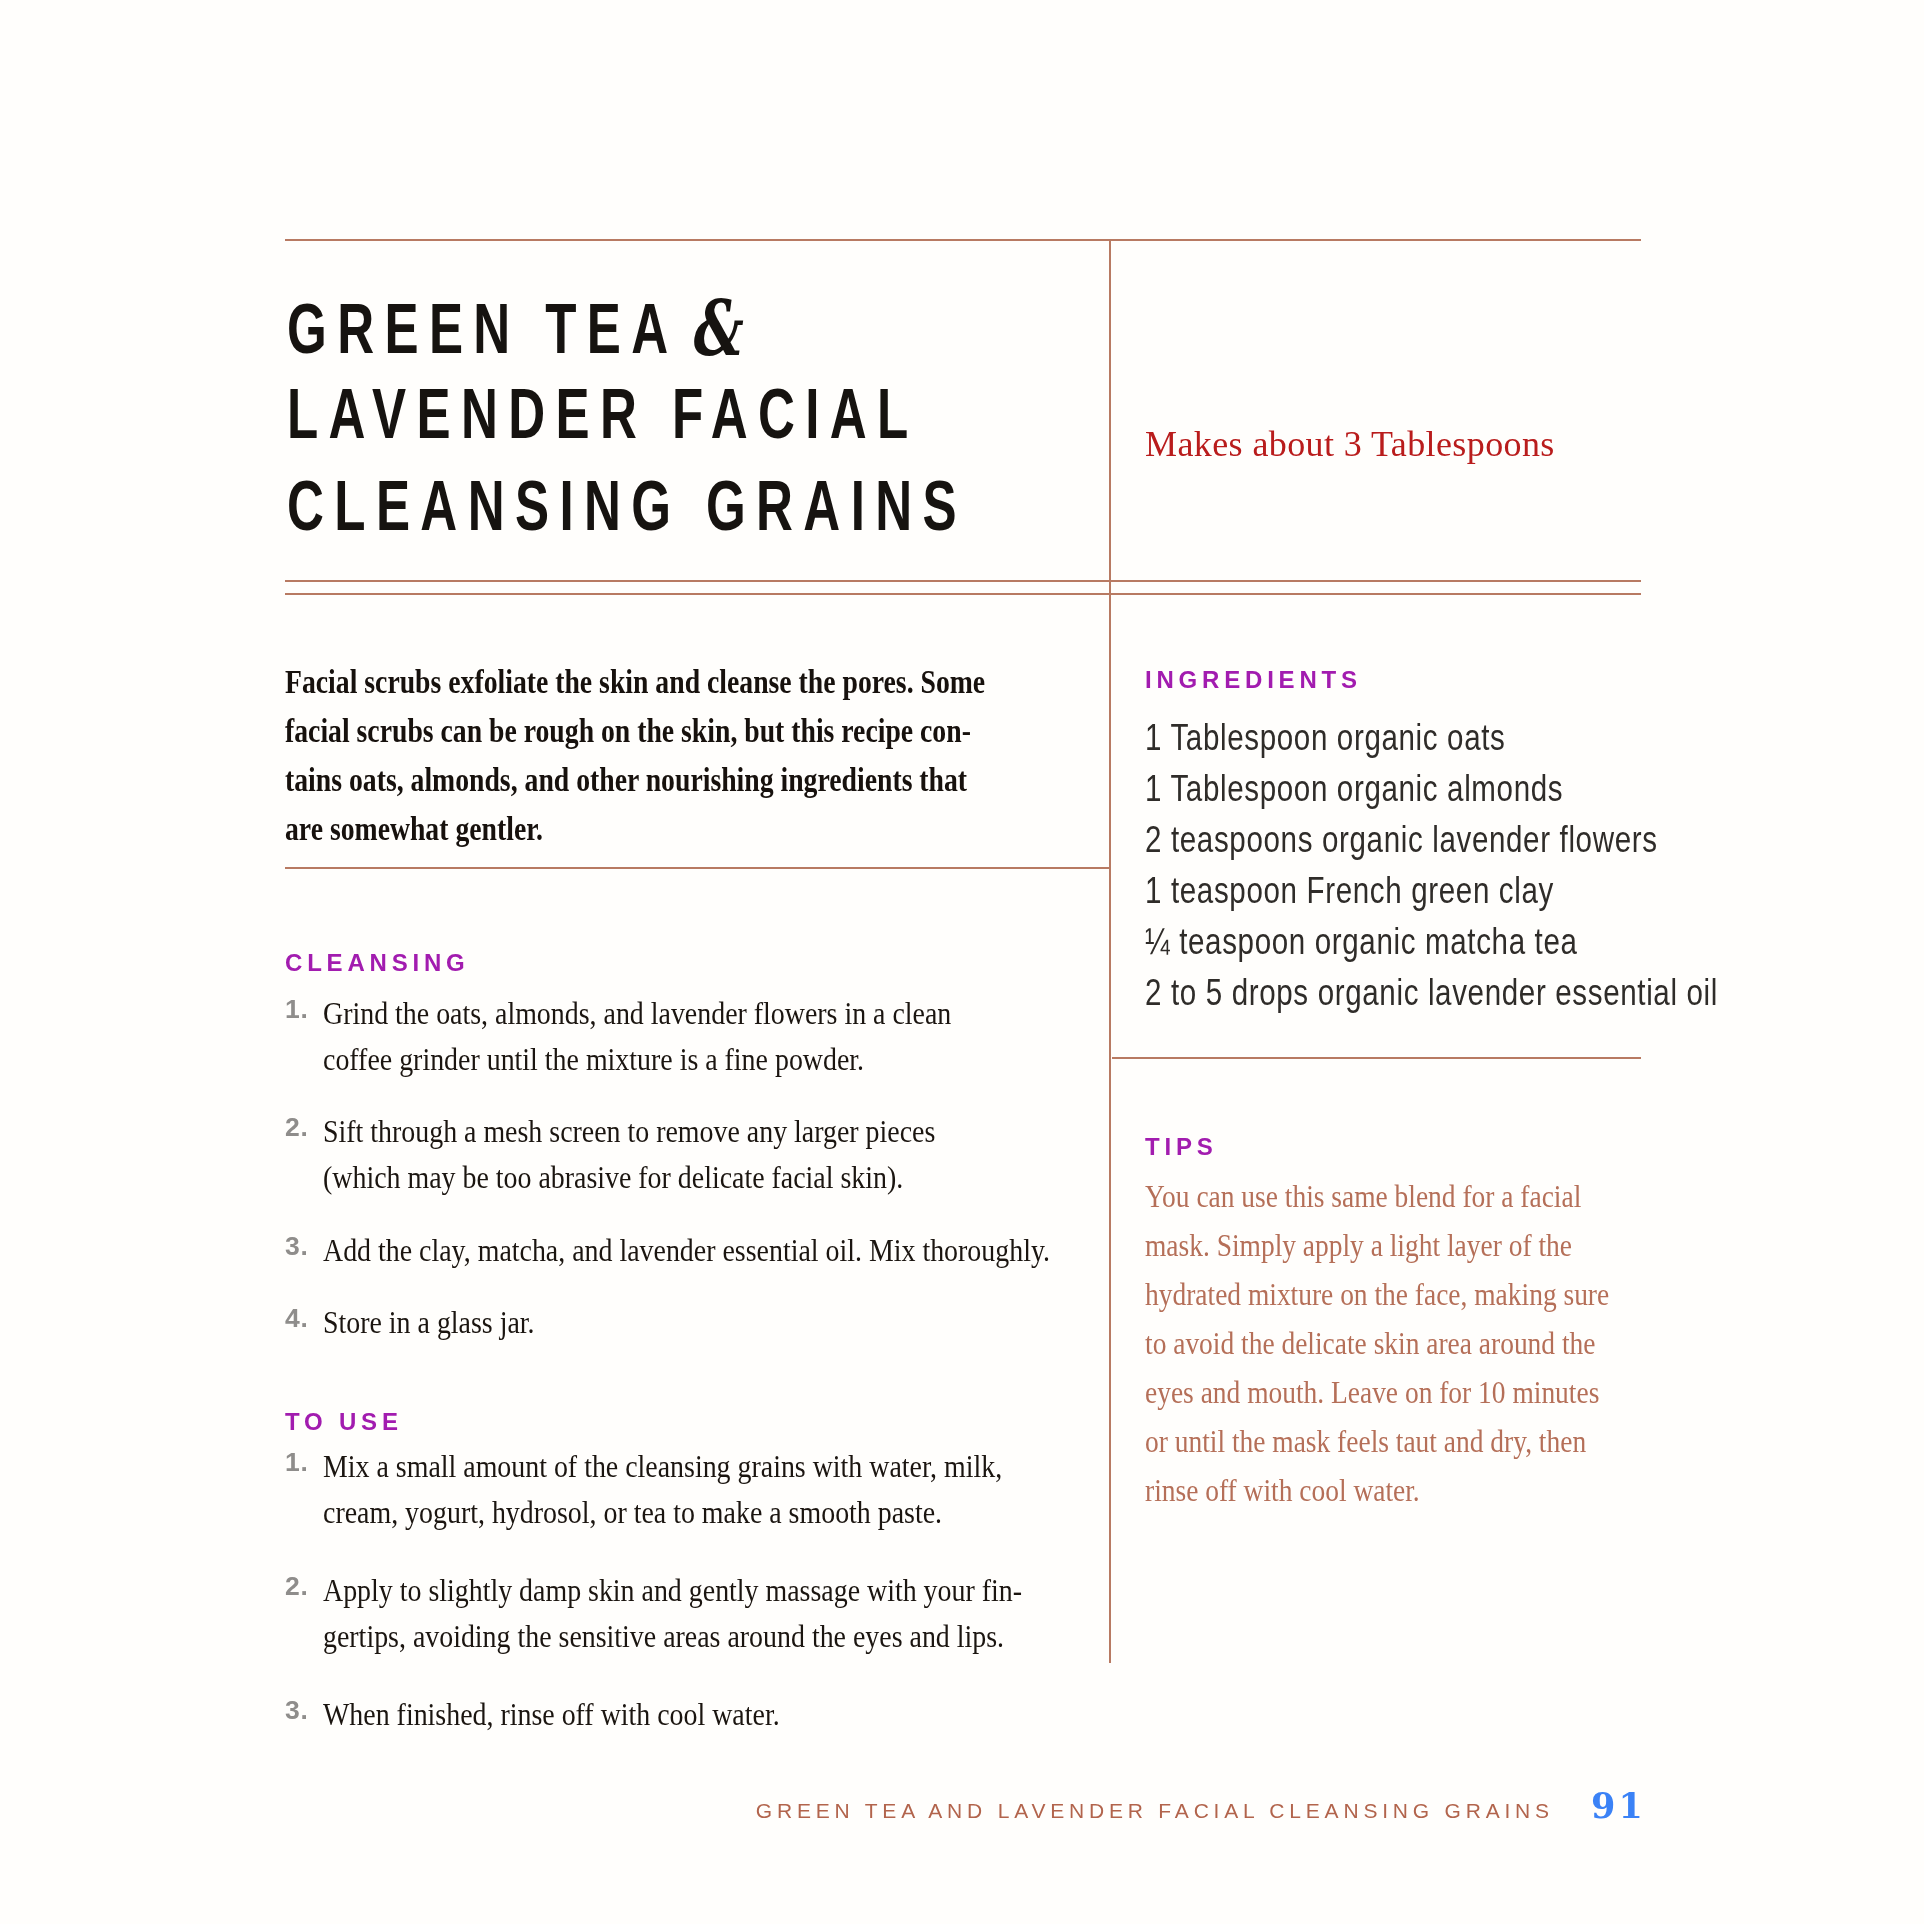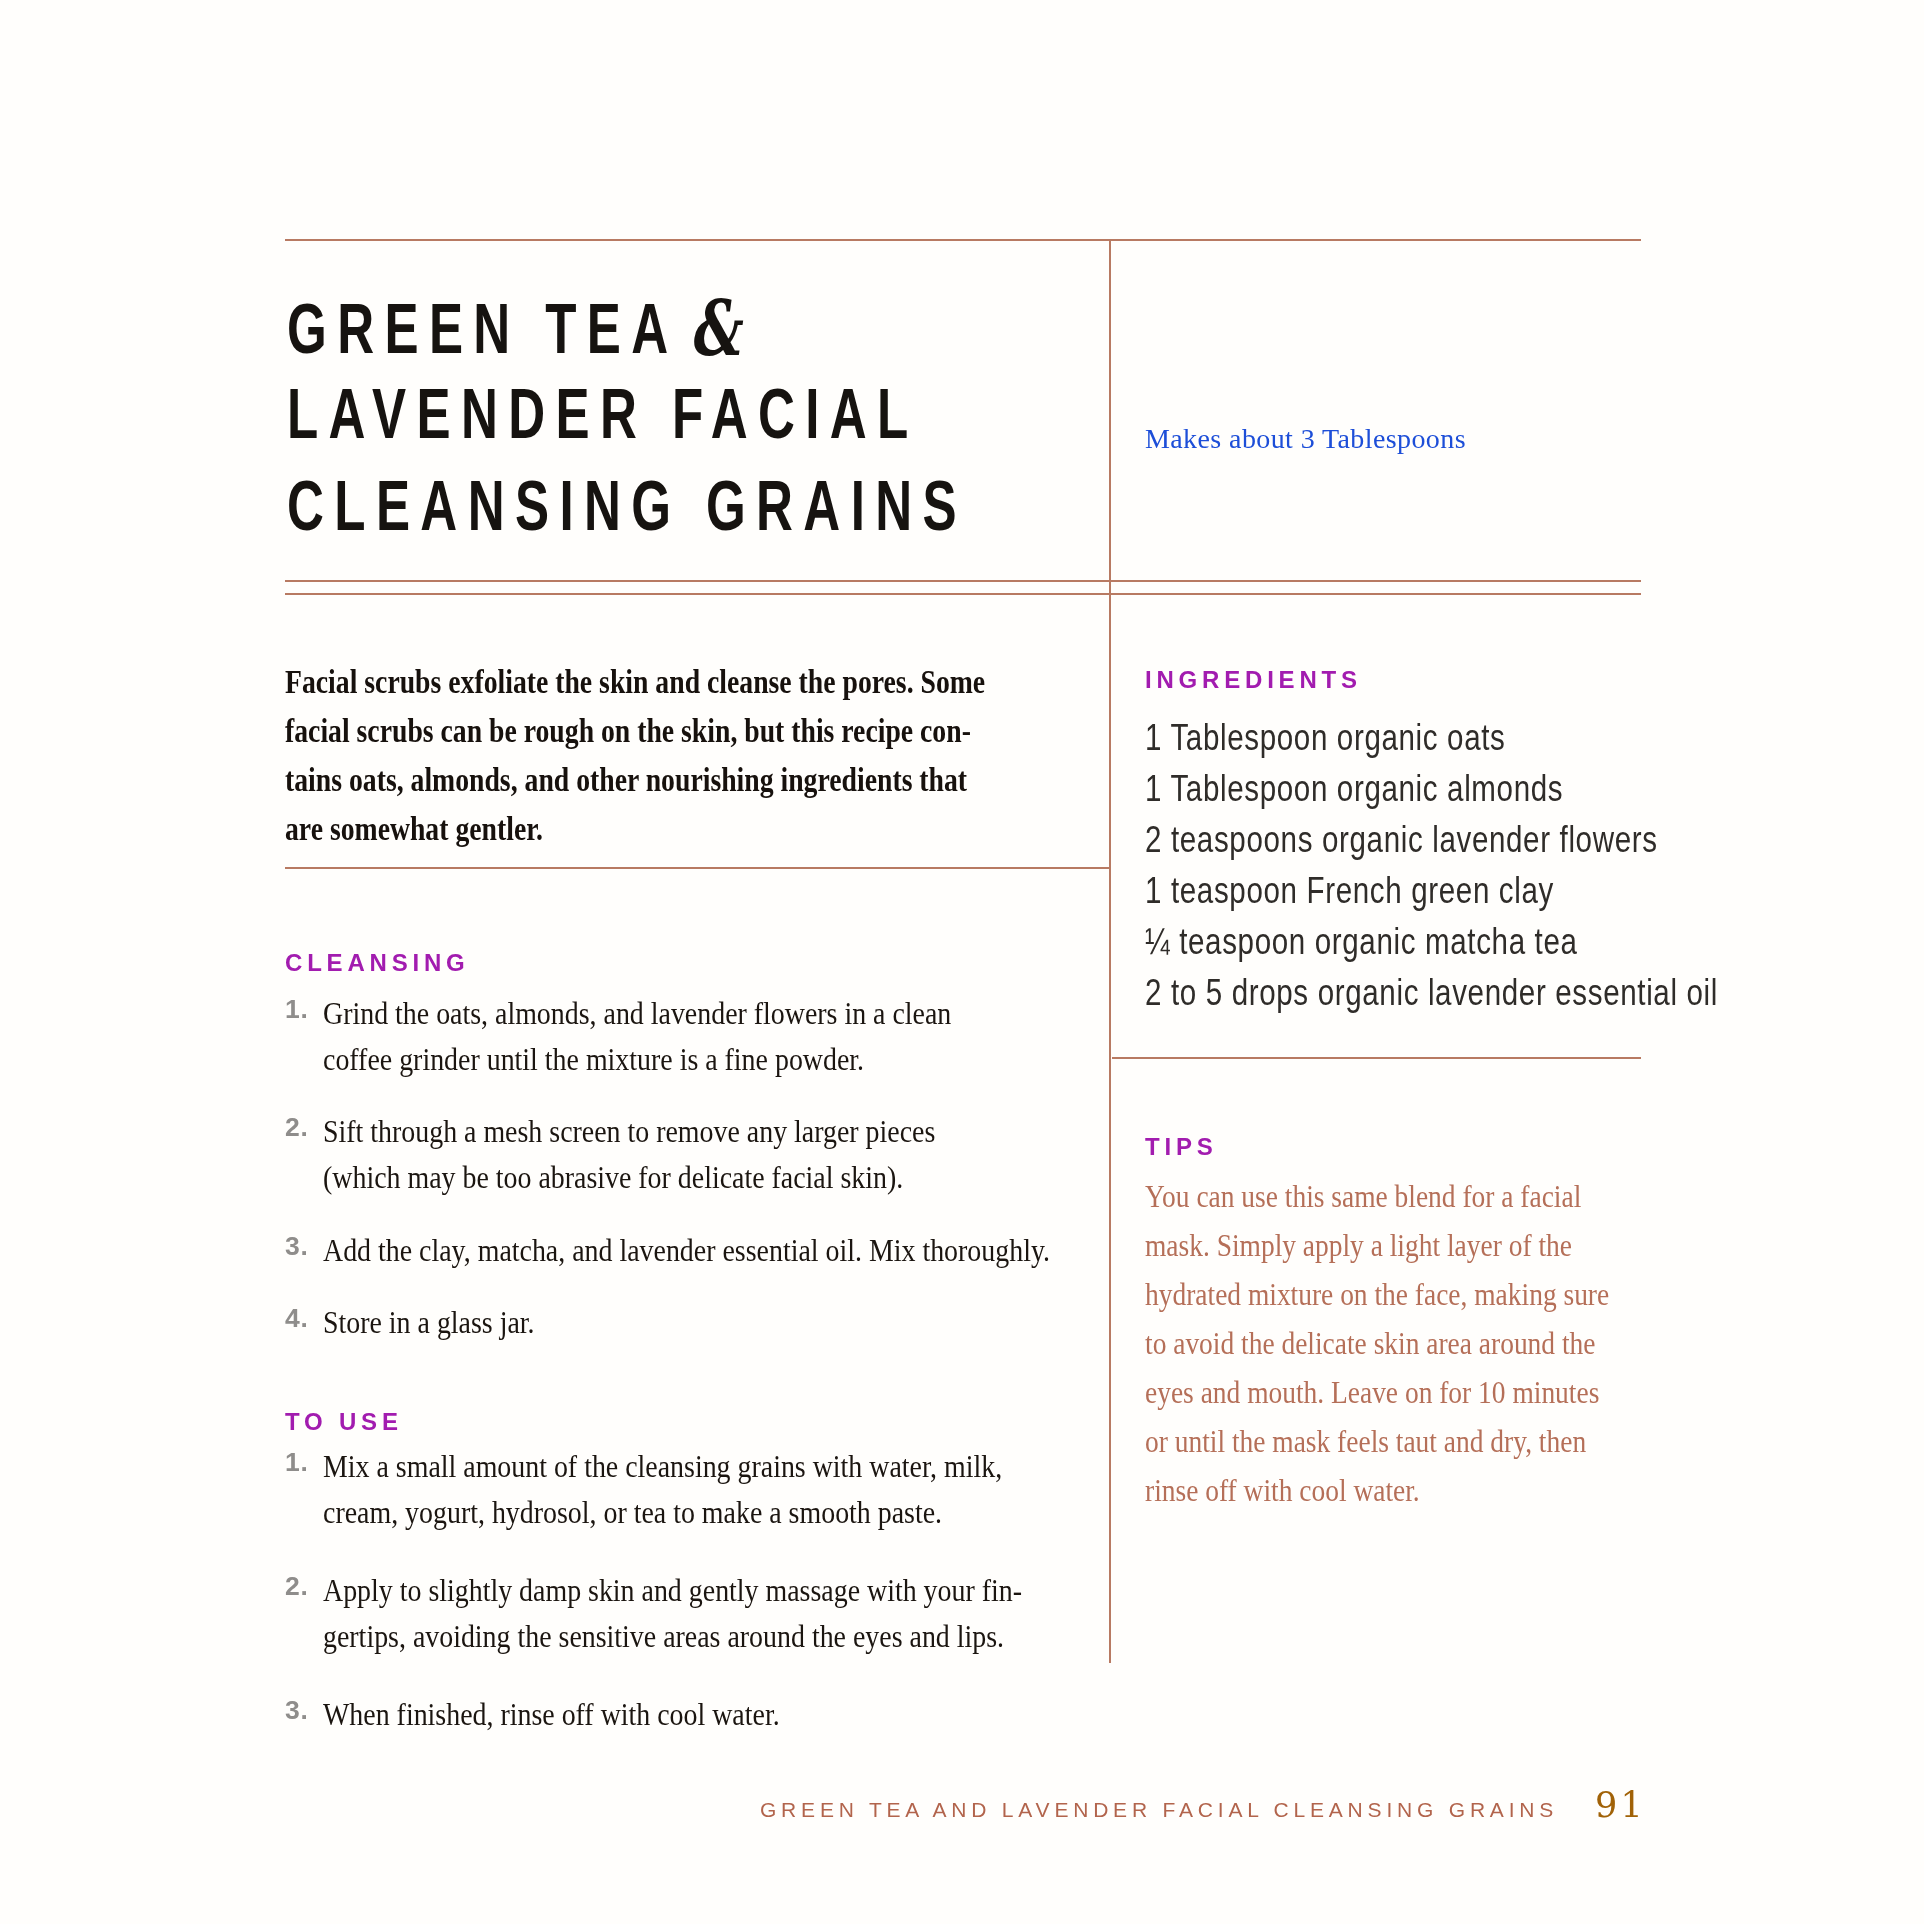--- a/index.html
+++ b/index.html
@@ -23,21 +23,21 @@
   
   .title{left:287px;top:281px;}
   .t-line{height:92px;white-space:nowrap;
     font-family:"Liberation Sans",sans-serif;font-weight:700;
     font-size:71px;letter-spacing:14.4px;color:#161310;}
   .cond{display:inline-block;transform:scaleX(0.72);transform-origin:0 0;}
   .amp{font-family:"DejaVu Serif",serif;font-style:italic;font-weight:700;
     font-size:77px;letter-spacing:0;margin-left:21px;position:relative;top:1.6px;}
 
   
-  .yield{left:1145px;top:423px;font-size:28px;color:#1d4ed8;letter-spacing:0.4px;}
+  .yield{left:1145px;top:423px;font-size:36px;color:#b91c1c;letter-spacing:0.4px;}
 
   
   .intro{left:285px;top:658px;}
   .intro .line{height:49px;line-height:49px;white-space:nowrap;
     font-weight:700;font-size:33px;color:#17110d;}
   .sq84{display:inline-block;transform:scaleX(0.84);transform-origin:0 0;}
   .sq90{display:inline-block;transform:scaleX(0.90);transform-origin:0 0;}
   .sq82{display:inline-block;transform:scaleX(0.82);transform-origin:0 0;}
 
   
@@ -70,21 +70,21 @@
   .tip-line{height:49px;line-height:49px;white-space:nowrap;
     font-size:30.5px;color:#b56f58;}
   .tip-para2{margin-top:37px;}
 
   
   .footer{position:absolute;right:279px;top:1785px;
     display:flex;align-items:baseline;}
   .footer-caps{font-family:"Liberation Sans",sans-serif;font-size:21px;
     letter-spacing:4.8px;color:#b2644c;white-space:nowrap;}
   .footer-page{margin-left:37px;font-family:"DejaVu Serif",serif;
-    font-weight:400;font-size:35px;color:#a16207;letter-spacing:3.2px;}
+    font-weight:700;font-size:35px;color:#3b82f6;letter-spacing:3.2px;}
 </style>
 </head>
 <body>
 
 <div class="rule rule-top"></div>
 <div class="rule rule-vert"></div>
 <div class="rule rule-dbl-a"></div>
 <div class="rule rule-dbl-b"></div>
 <div class="rule rule-left-col"></div>
 <div class="rule rule-right-col"></div>

